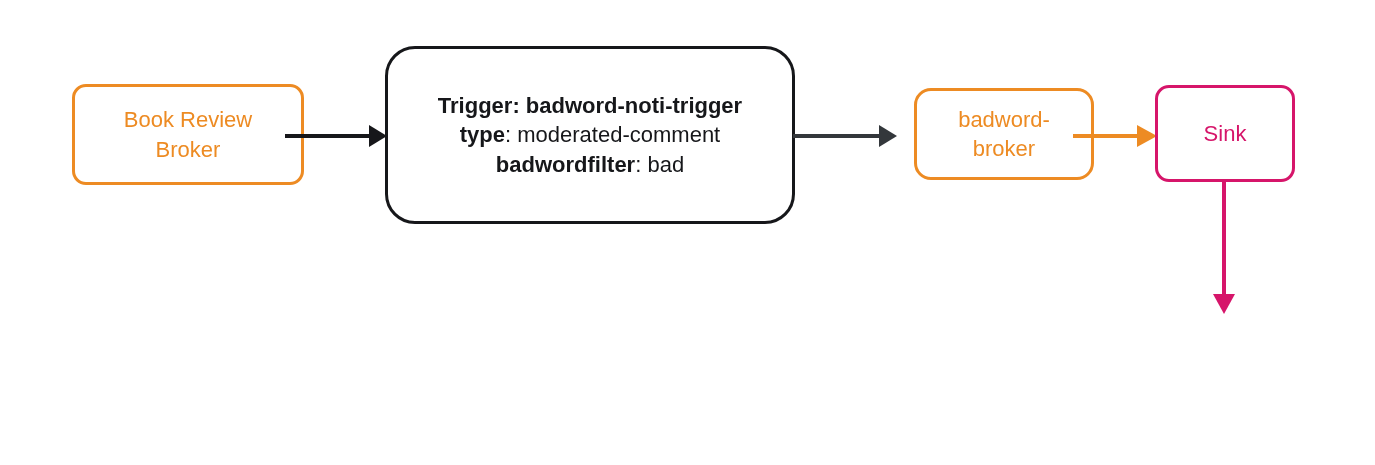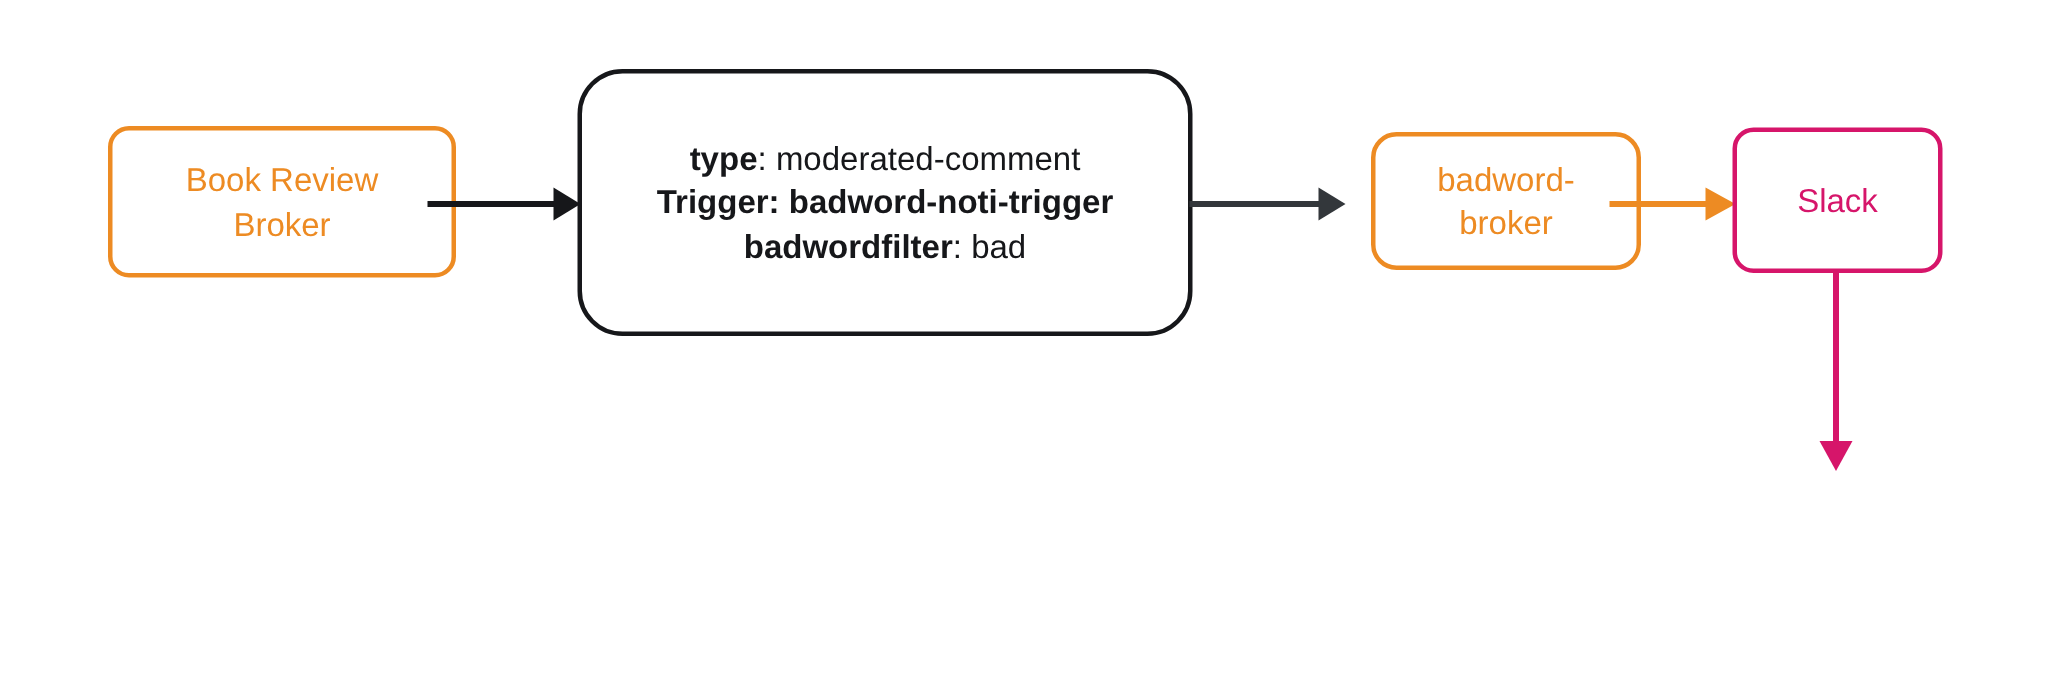--- a/index.html
+++ b/index.html
@@ -102,26 +102,26 @@
   <div class="edge" id="edge-broker-to-trigger">
     <svg width="104" height="32" viewBox="0 0 104 32">
       <line x1="2" y1="16" x2="88" y2="16" stroke="#16171A" stroke-width="4"></line>
       <polygon points="86,5 104,16 86,27" fill="#16171A"></polygon>
     </svg>
   </div>
 
   <div class="node node-dark" id="node-trigger">
     <div class="trigger-lines">
       <div class="line">
+        <span class="bold">Trigger:</span>
+        <span class="bold">badword-noti-trigger</span>
+      </div>
+      <div class="line">
         <span class="bold">type</span><span>:</span>
         <span>moderated-comment</span>
-      </div>
-      <div class="line">
-        <span class="bold">Trigger:</span>
-        <span class="bold">badword-noti-trigger</span>
       </div>
       <div class="line">
         <span class="bold">badwordfilter</span><span>:</span>
         <span>bad</span>
       </div>
     </div>
   </div>
 
   <div class="edge" id="edge-trigger-to-badword">
     <svg width="106" height="32" viewBox="0 0 106 32">
@@ -138,21 +138,21 @@
   </div>
 
   <div class="edge" id="edge-badword-to-pipe">
     <svg width="86" height="32" viewBox="0 0 86 32">
       <line x1="2" y1="16" x2="68" y2="16" stroke="#ED8B23" stroke-width="4"></line>
       <polygon points="66,5 86,16 66,27" fill="#ED8B23"></polygon>
     </svg>
   </div>
 
   <div class="node node-pink" id="node-pipe">
-    <span>Slack</span>
+    <span>Sink</span>
   </div>
 
   <div class="edge" id="edge-pipe-to-slack">
     <svg width="32" height="136" viewBox="0 0 32 136">
       <line x1="16" y1="2" x2="16" y2="118" stroke="#D6156A" stroke-width="4"></line>
       <polygon points="5,116 27,116 16,136" fill="#D6156A"></polygon>
     </svg>
   </div>
 
 

